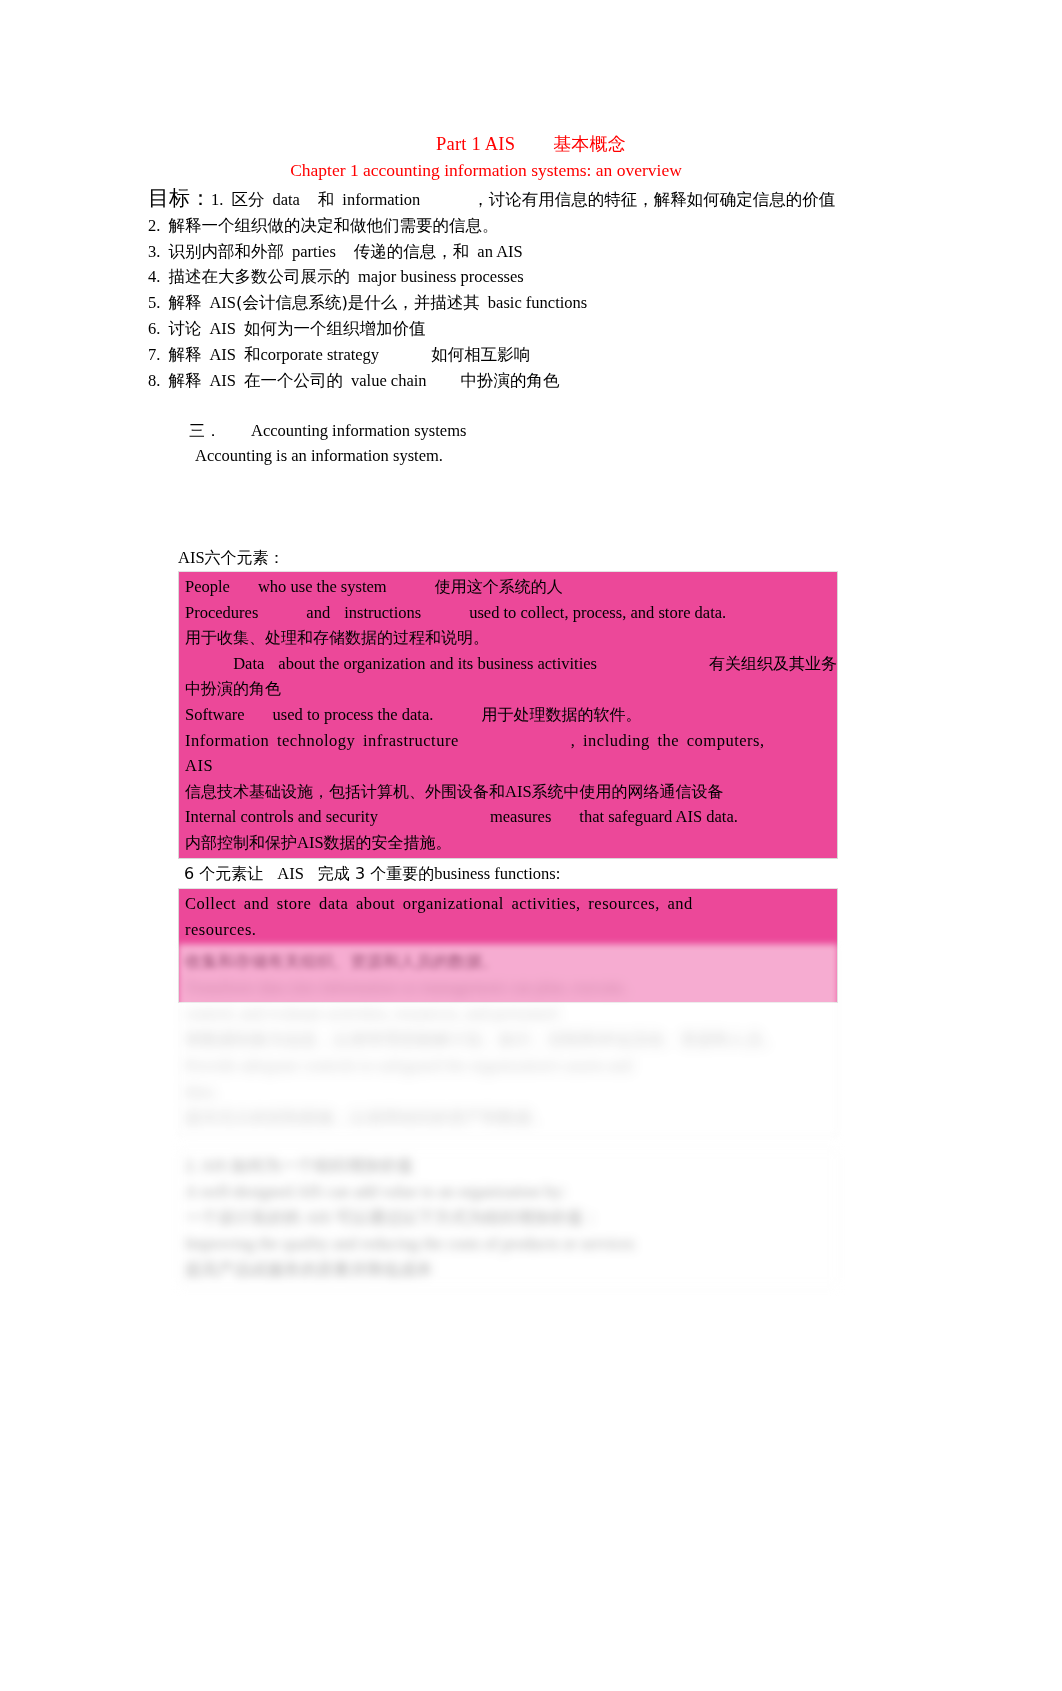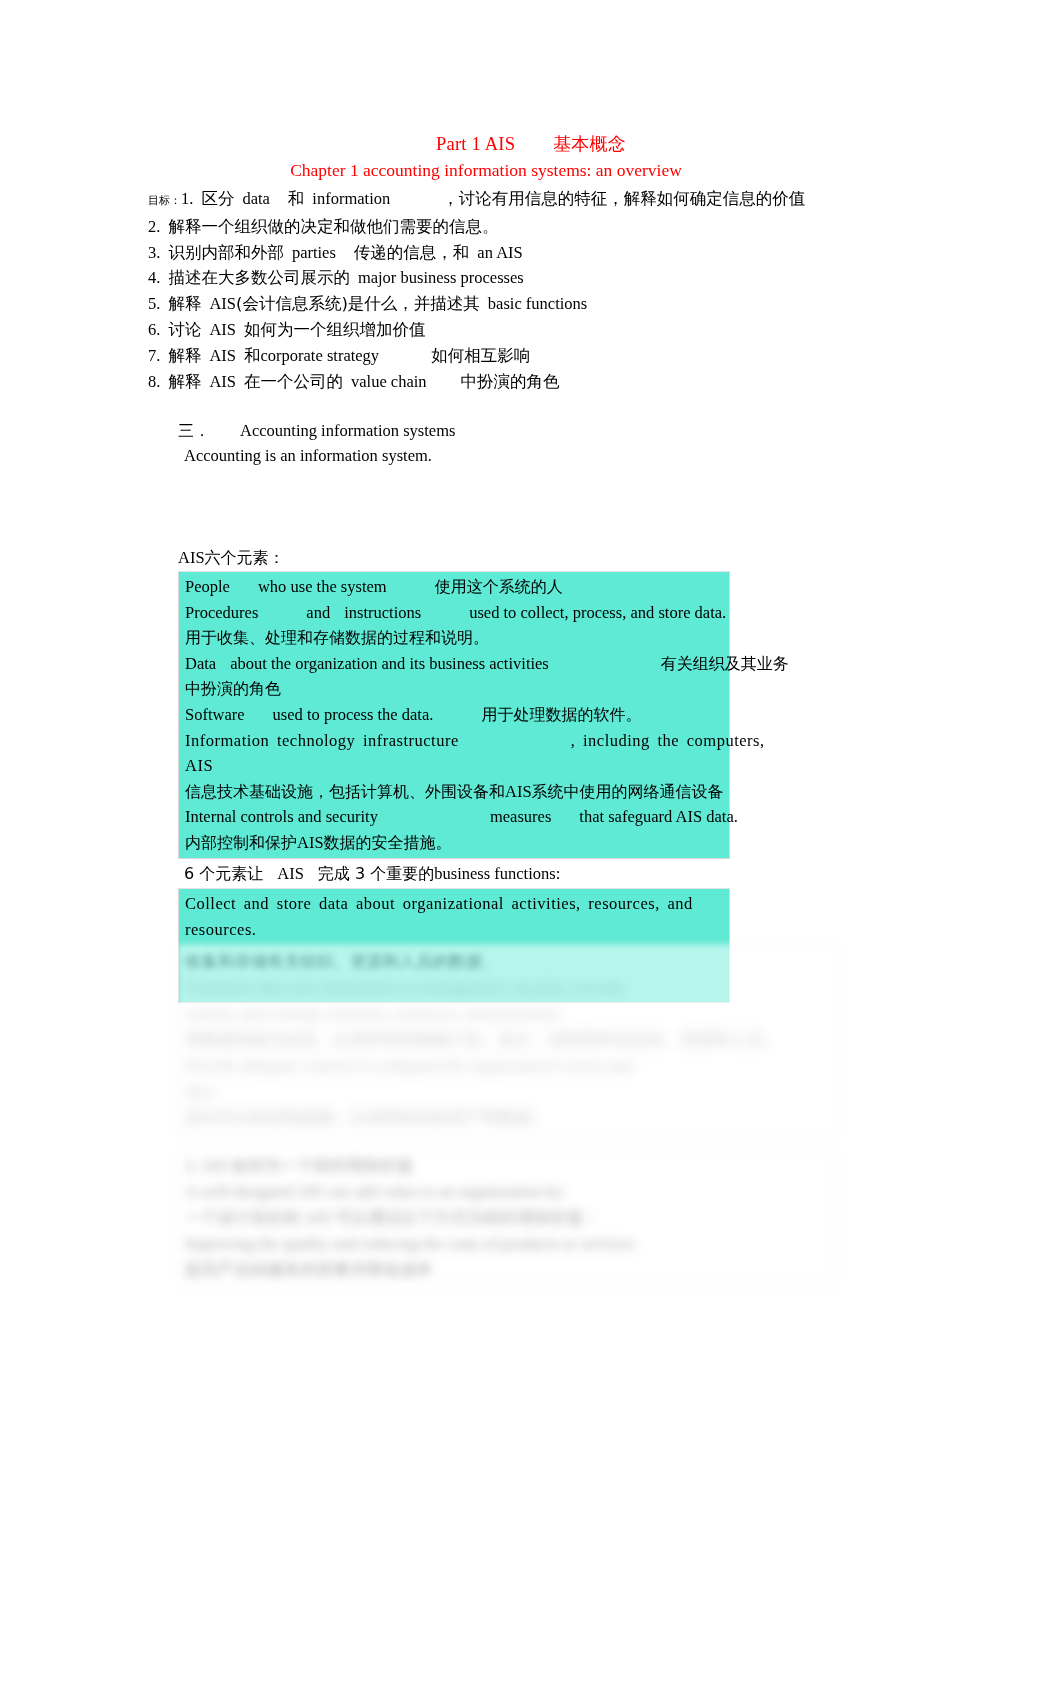--- a/index.html
+++ b/index.html
@@ -78,27 +78,27 @@
     font-size: 16.5px;
   }
   .sp-s { display:inline-block; width: 8px; }
   .sp-m { display:inline-block; width: 18px; }
   .sp-l { display:inline-block; width: 34px; }
   .sp-xl { display:inline-block; width: 52px; }
 
   
   .obj-first .lead {
     font-family: "DejaVu Sans", sans-serif;
-    font-size: 11px;
+    font-size: 21px;
   }
 
   
   .section-three {
     position: absolute;
-    left: 178px;
+    left: 189px;
     top: 418px;
     width: 760px;
   }
   .sec-head {
     font-size: 16.5px;
     line-height: 25px;
     white-space: nowrap;
   }
   .sec-head .cjk-num {
     font-family: "DejaVu Sans", sans-serif;
@@ -132,24 +132,24 @@
     white-space: nowrap;
     margin-bottom: 1px;
   }
   .ais-heading .zh { font-family: "DejaVu Sans", sans-serif; font-size: 16px; }
   .ais-heading .en { font-family: "Liberation Serif", serif; font-size: 16.5px; }
 
   .boxed {
     border: 1px solid #d8d8d8;
     border-top: 1px solid #e2e2e2;
     box-shadow: 0 0 0 0 rgba(0,0,0,0);
-    background: #5eead4;
+    background: #ec4899;
     padding: 2px 0 2px 6px;
     box-sizing: border-box;
-    width: 552px;
+    width: 660px;
   }
   .boxed.b2 { margin-top: 2px; }
   .row {
     font-size: 16.5px;
     line-height: 25.6px;
     white-space: nowrap;
   }
   .row .en { font-family: "Liberation Serif", serif; font-size: 16.5px; }
   .row .zh { font-family: "DejaVu Sans", sans-serif; font-size: 16px; }
   .row .gap-s { display:inline-block; width: 14px; }

